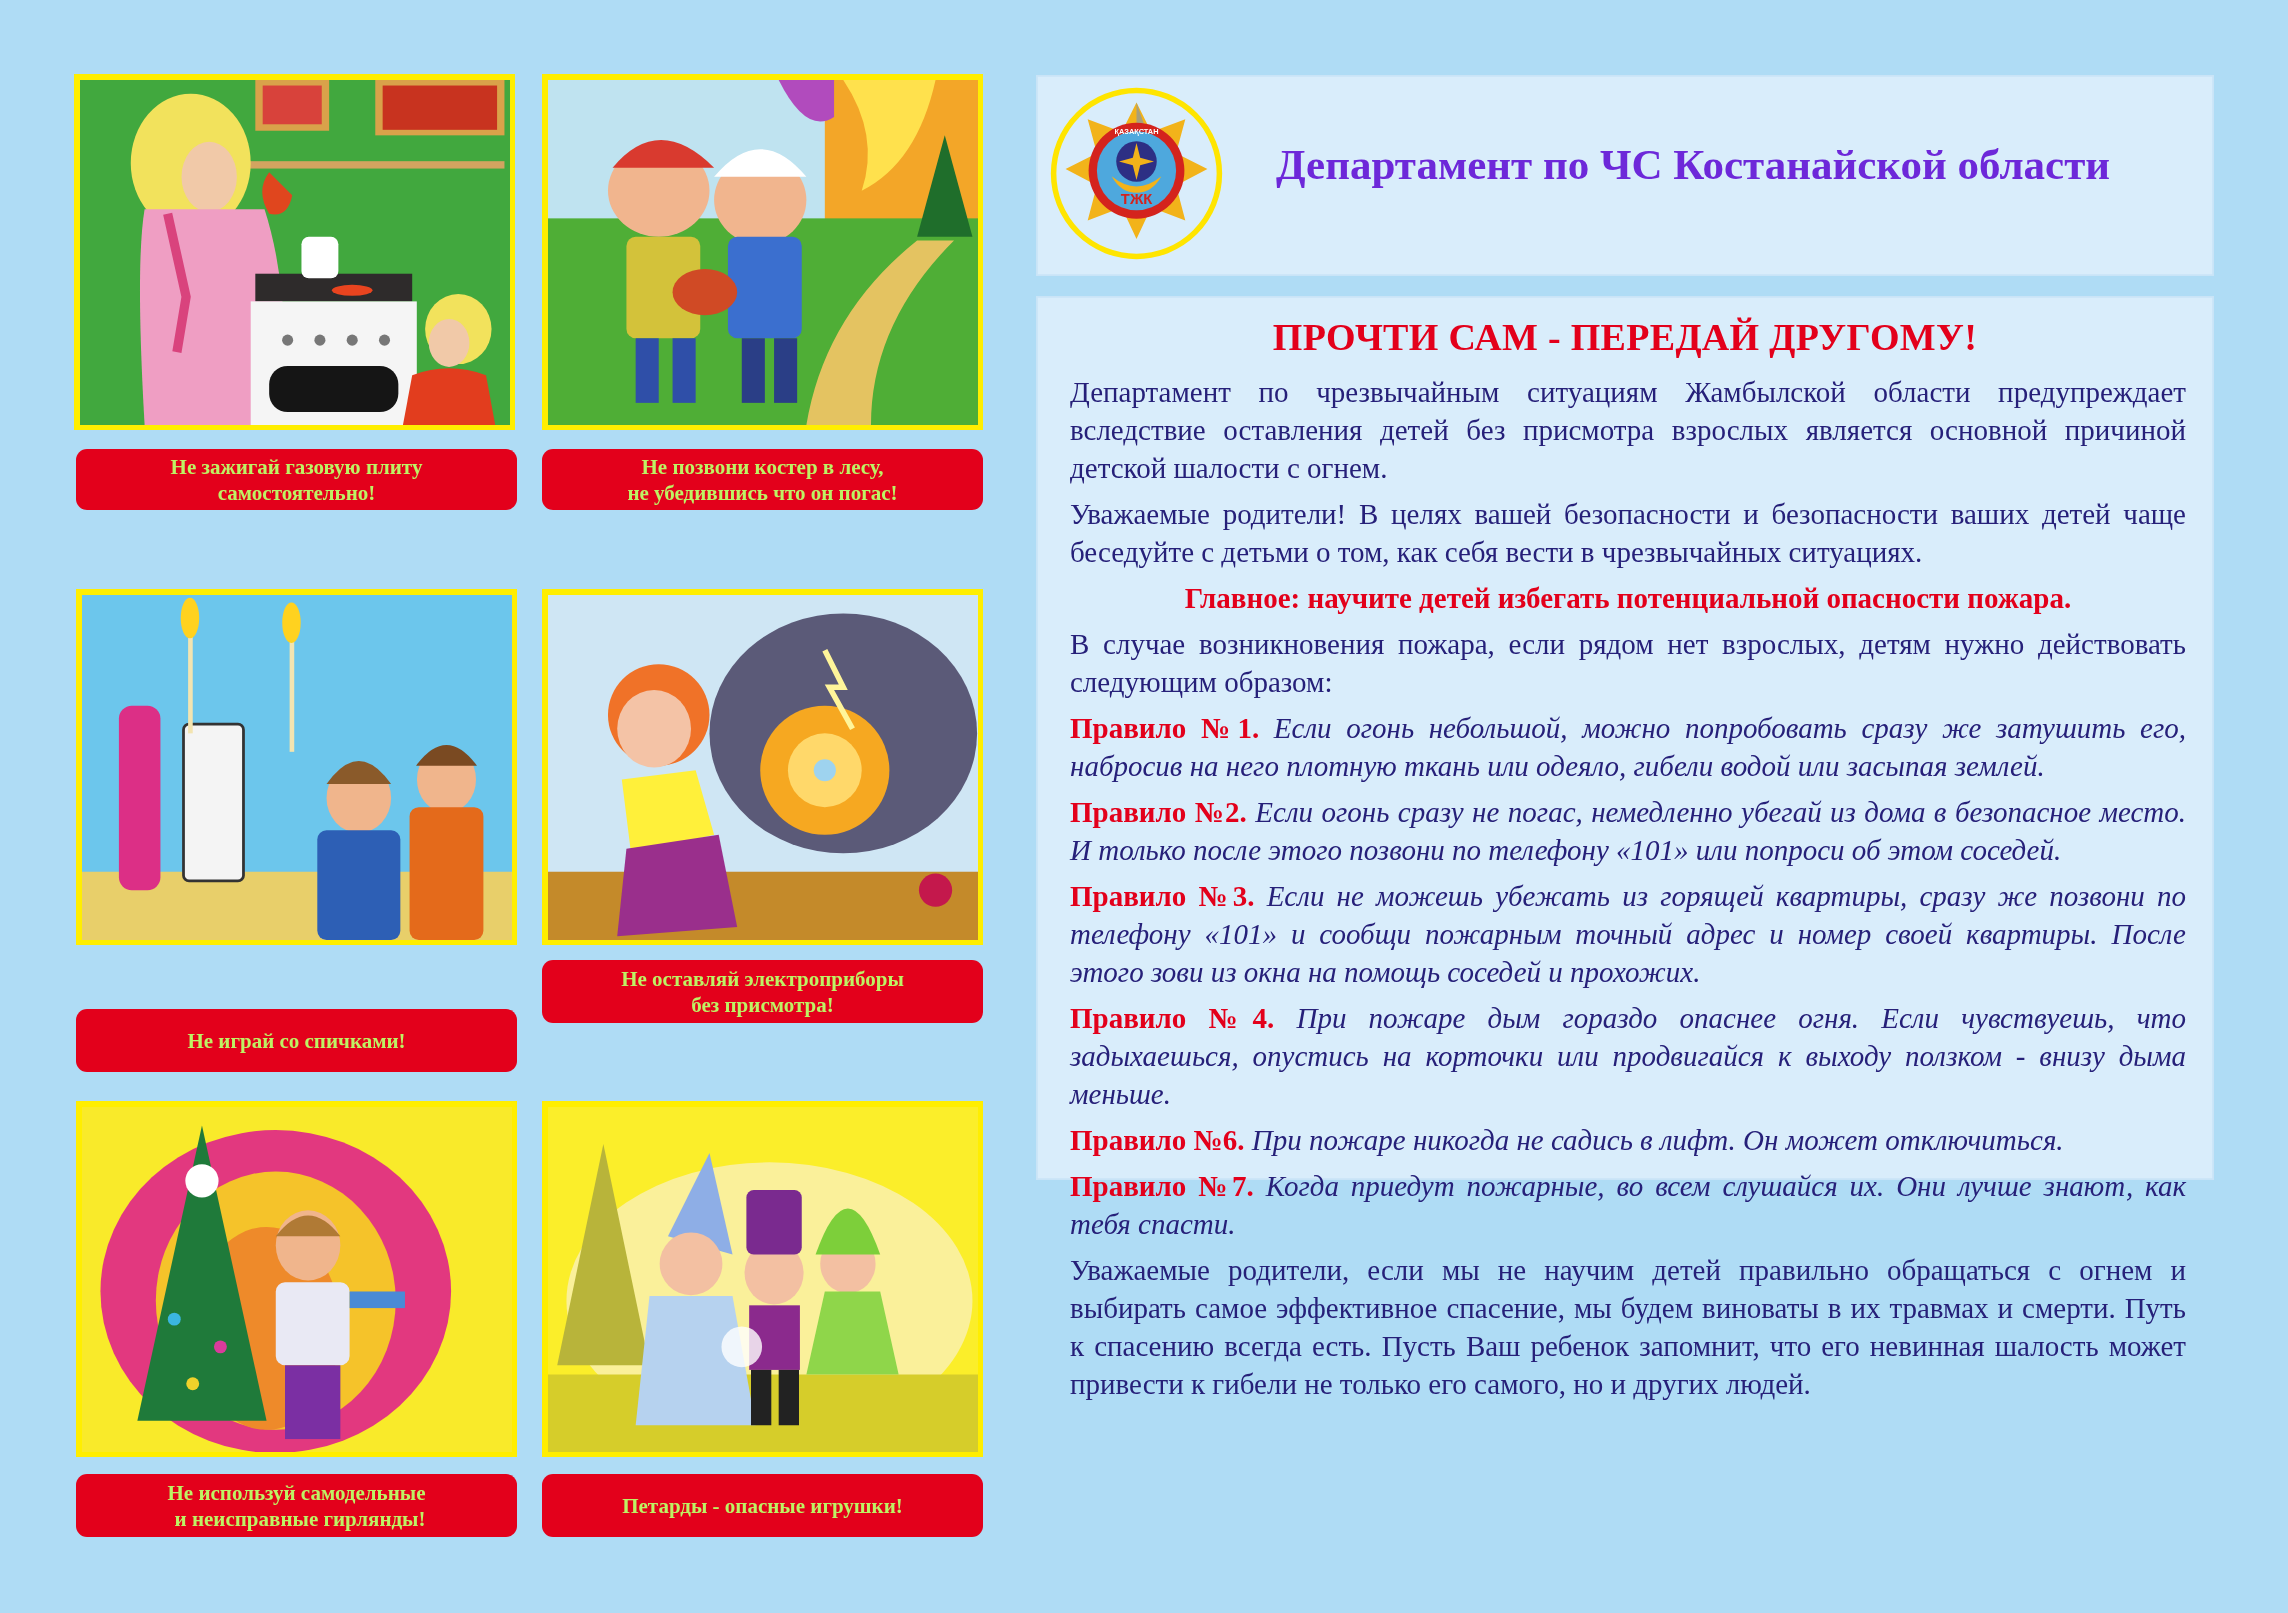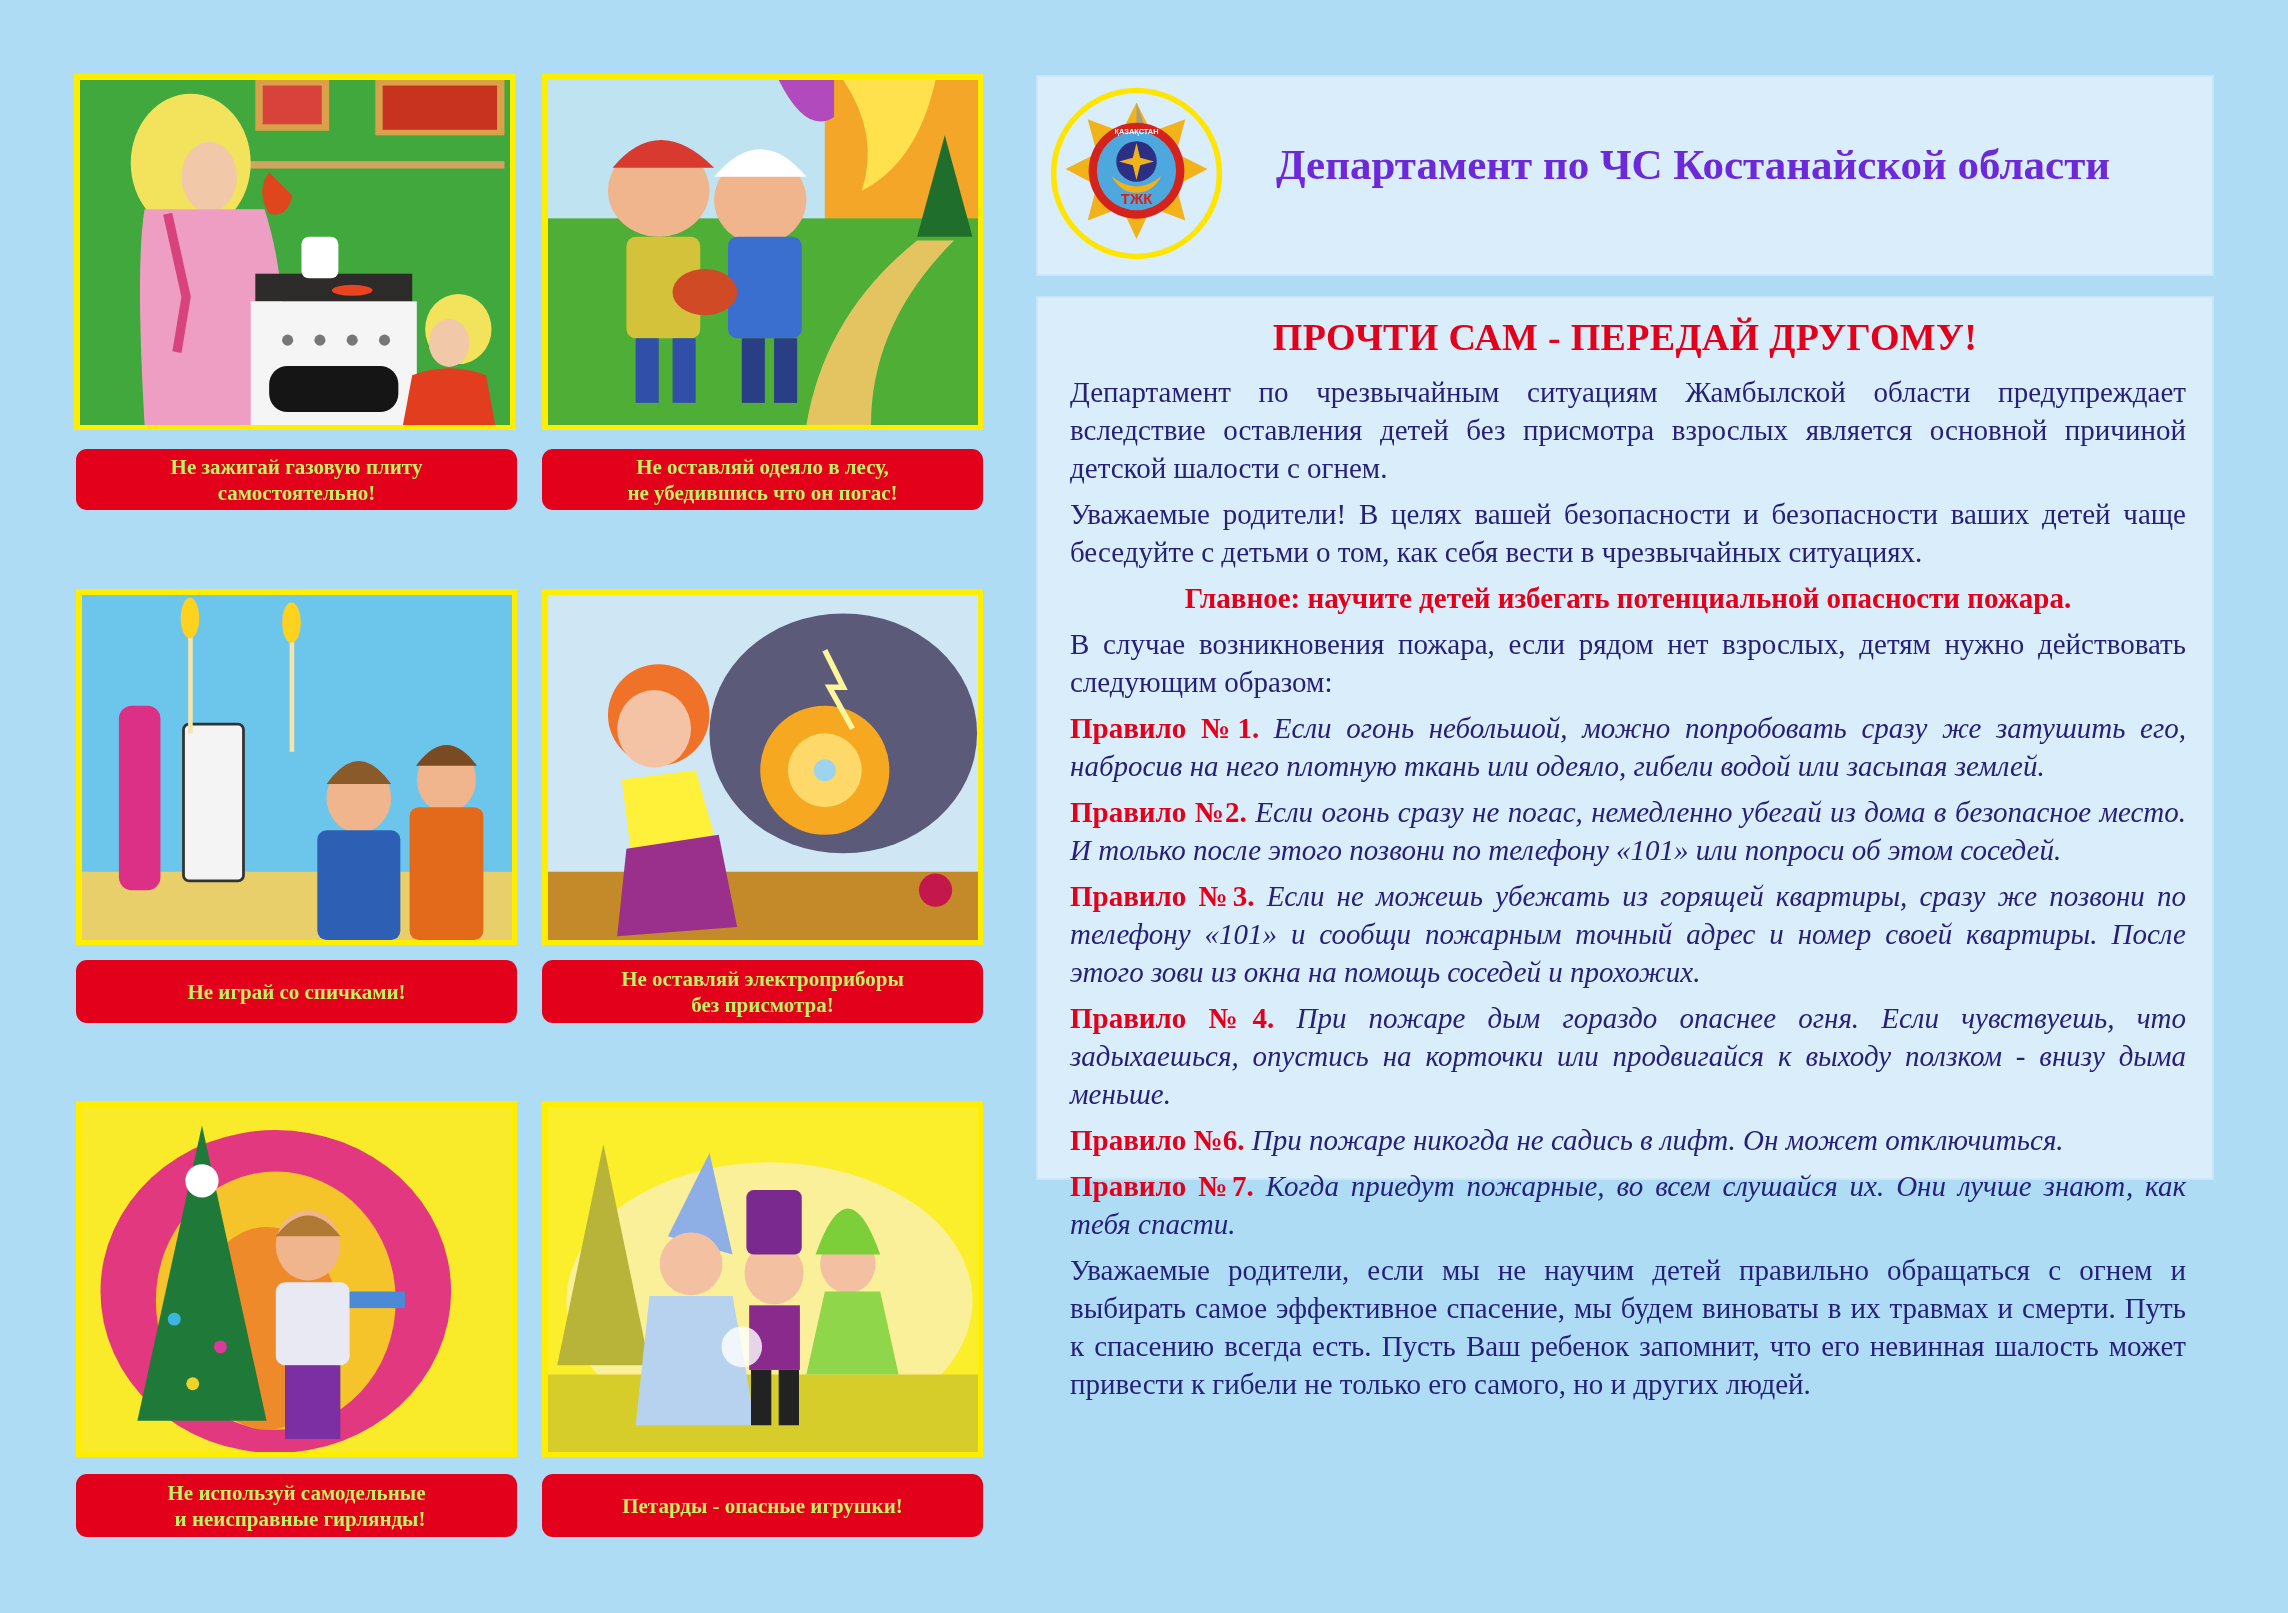--- a/index.html
+++ b/index.html
@@ -115,21 +115,21 @@
       <ellipse cx="170" cy="230" rx="35" ry="25" fill="#d04a25"></ellipse>
       <rect x="95" y="280" width="25" height="70" fill="#2f4fa8"></rect>
         <rect x="135" y="280" width="25" height="70" fill="#2f4fa8"></rect>
       <rect x="210" y="280" width="25" height="70" fill="#2a3e86"></rect>
         <rect x="245" y="280" width="25" height="70" fill="#2a3e86"></rect>
     </svg>
   </div>
 </div>
 <div class="caption" style="left:542px; top:449px; width:441px; height:61px;">
   <div>
-    <span>Не оставляй одеяло в лесу,</span>
+    <span>Не позвони костер в лесу,</span>
     <span>не убедившись что он погас!</span>
   </div>
 </div>
 
 <div class="frame" style="left:76px; top:589px; width:441px; height:356px;">
   <div class="pic">
     <svg width="100%" height="100%" viewBox="0 0 466 374" preserveAspectRatio="none">
       <rect width="466" height="374" fill="#6cc6ec"></rect>
       <rect x="0" y="300" width="466" height="74" fill="#e8cf6a"></rect>
       <rect x="40" y="120" width="45" height="200" rx="14" fill="#dc2f86"></rect>
@@ -140,21 +140,21 @@
       <ellipse cx="227" cy="30" rx="10" ry="22" fill="#ffd21f"></ellipse>
       <ellipse cx="300" cy="220" rx="35" ry="38" fill="#f0b58c"></ellipse>
       <path d="M265 205 q35 -50 70 0 z" fill="#8a5a2a"></path>
       <rect x="255" y="255" width="90" height="119" rx="10" fill="#2d5fb5"></rect>
       <ellipse cx="395" cy="200" rx="32" ry="36" fill="#f0b58c"></ellipse>
       <path d="M362 185 q33 -45 66 0 z" fill="#7a4a22"></path>
       <rect x="355" y="230" width="80" height="144" rx="10" fill="#e46a1b"></rect>
     </svg>
   </div>
 </div>
-<div class="caption" style="left:76px; top:960px; width:441px; height:63px;">
+<div class="caption" style="left:76px; top:1009px; width:441px; height:63px;">
   <div>
     <span>Не играй со спичками!</span>
   </div>
 </div>
 
 <div class="frame" style="left:542px; top:589px; width:441px; height:356px;">
   <div class="pic">
     <svg width="100%" height="100%" viewBox="0 0 466 374" preserveAspectRatio="none">
       <rect width="466" height="374" fill="#cfe6f4"></rect>
       <rect x="0" y="300" width="466" height="74" fill="#c48a2a"></rect>

